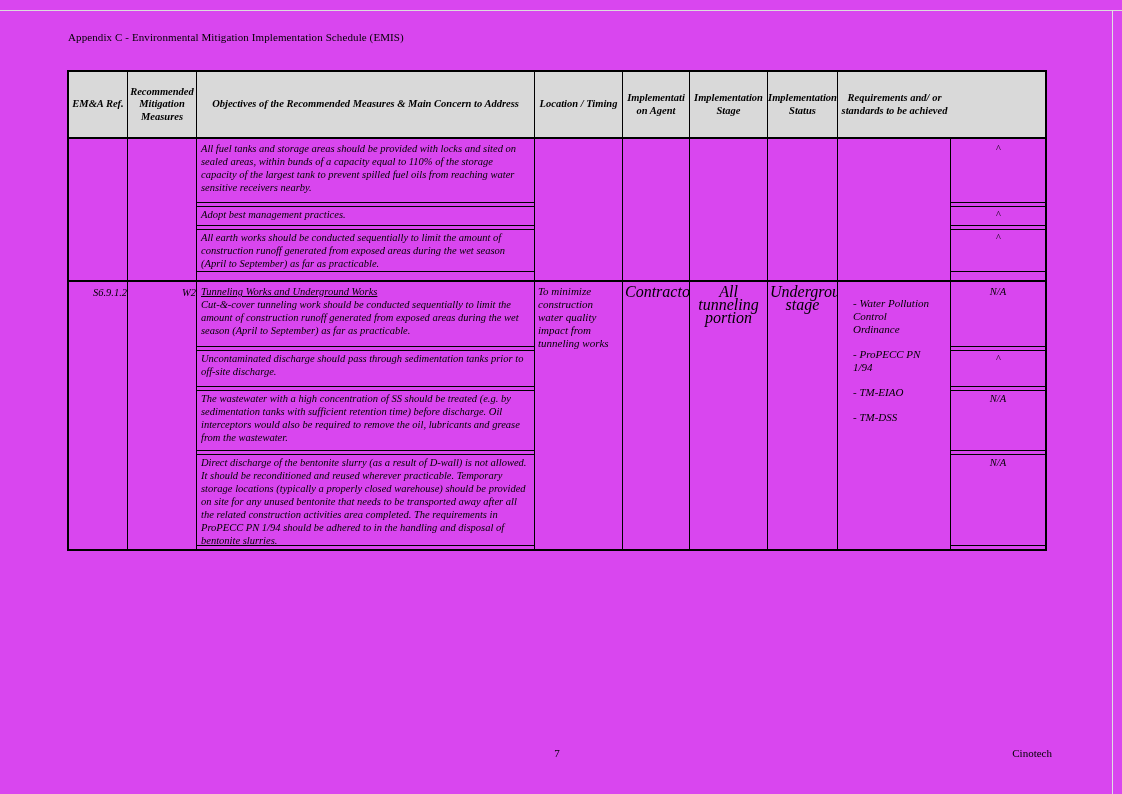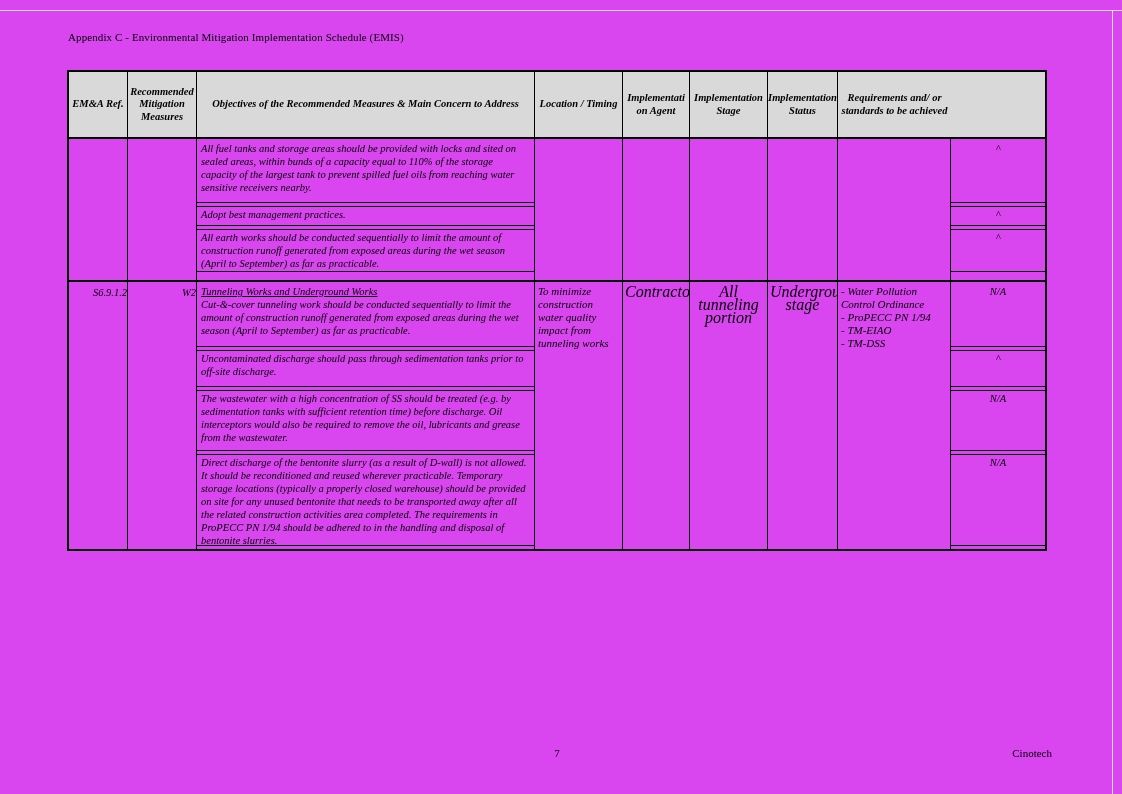--- a/index.html
+++ b/index.html
@@ -39,21 +39,21 @@
     margin-bottom:3px;padding:1px 4px 0 4px;overflow:hidden;
     font-size:10.5px;line-height:13px;
   }
   .mc .sub:first-child,.sc .sub:first-child{border-top:none;}
   .sc .sub{text-align:center;padding-left:1px;padding-right:1px;}
   .mh{text-decoration:underline;}
 
   .h1a{height:62px}.h1b{height:20px}.h1c{height:43px}
   .h2a{height:63px}.h2b{height:37px}.h2c{height:61px}.h2d{height:92px}
 
-  .req-line{margin:0;}
+  .req-line{margin:12px;}
   .footer-page{position:absolute;left:67px;top:747px;width:980px;text-align:center;font-size:11px;}
   .footer-company{position:absolute;right:70px;top:747px;font-size:11px;}
 </style>
 </head>
 <body>
 
 <div class="page">
   <div class="edge-top"></div>
   <div class="edge-right"></div>
 

